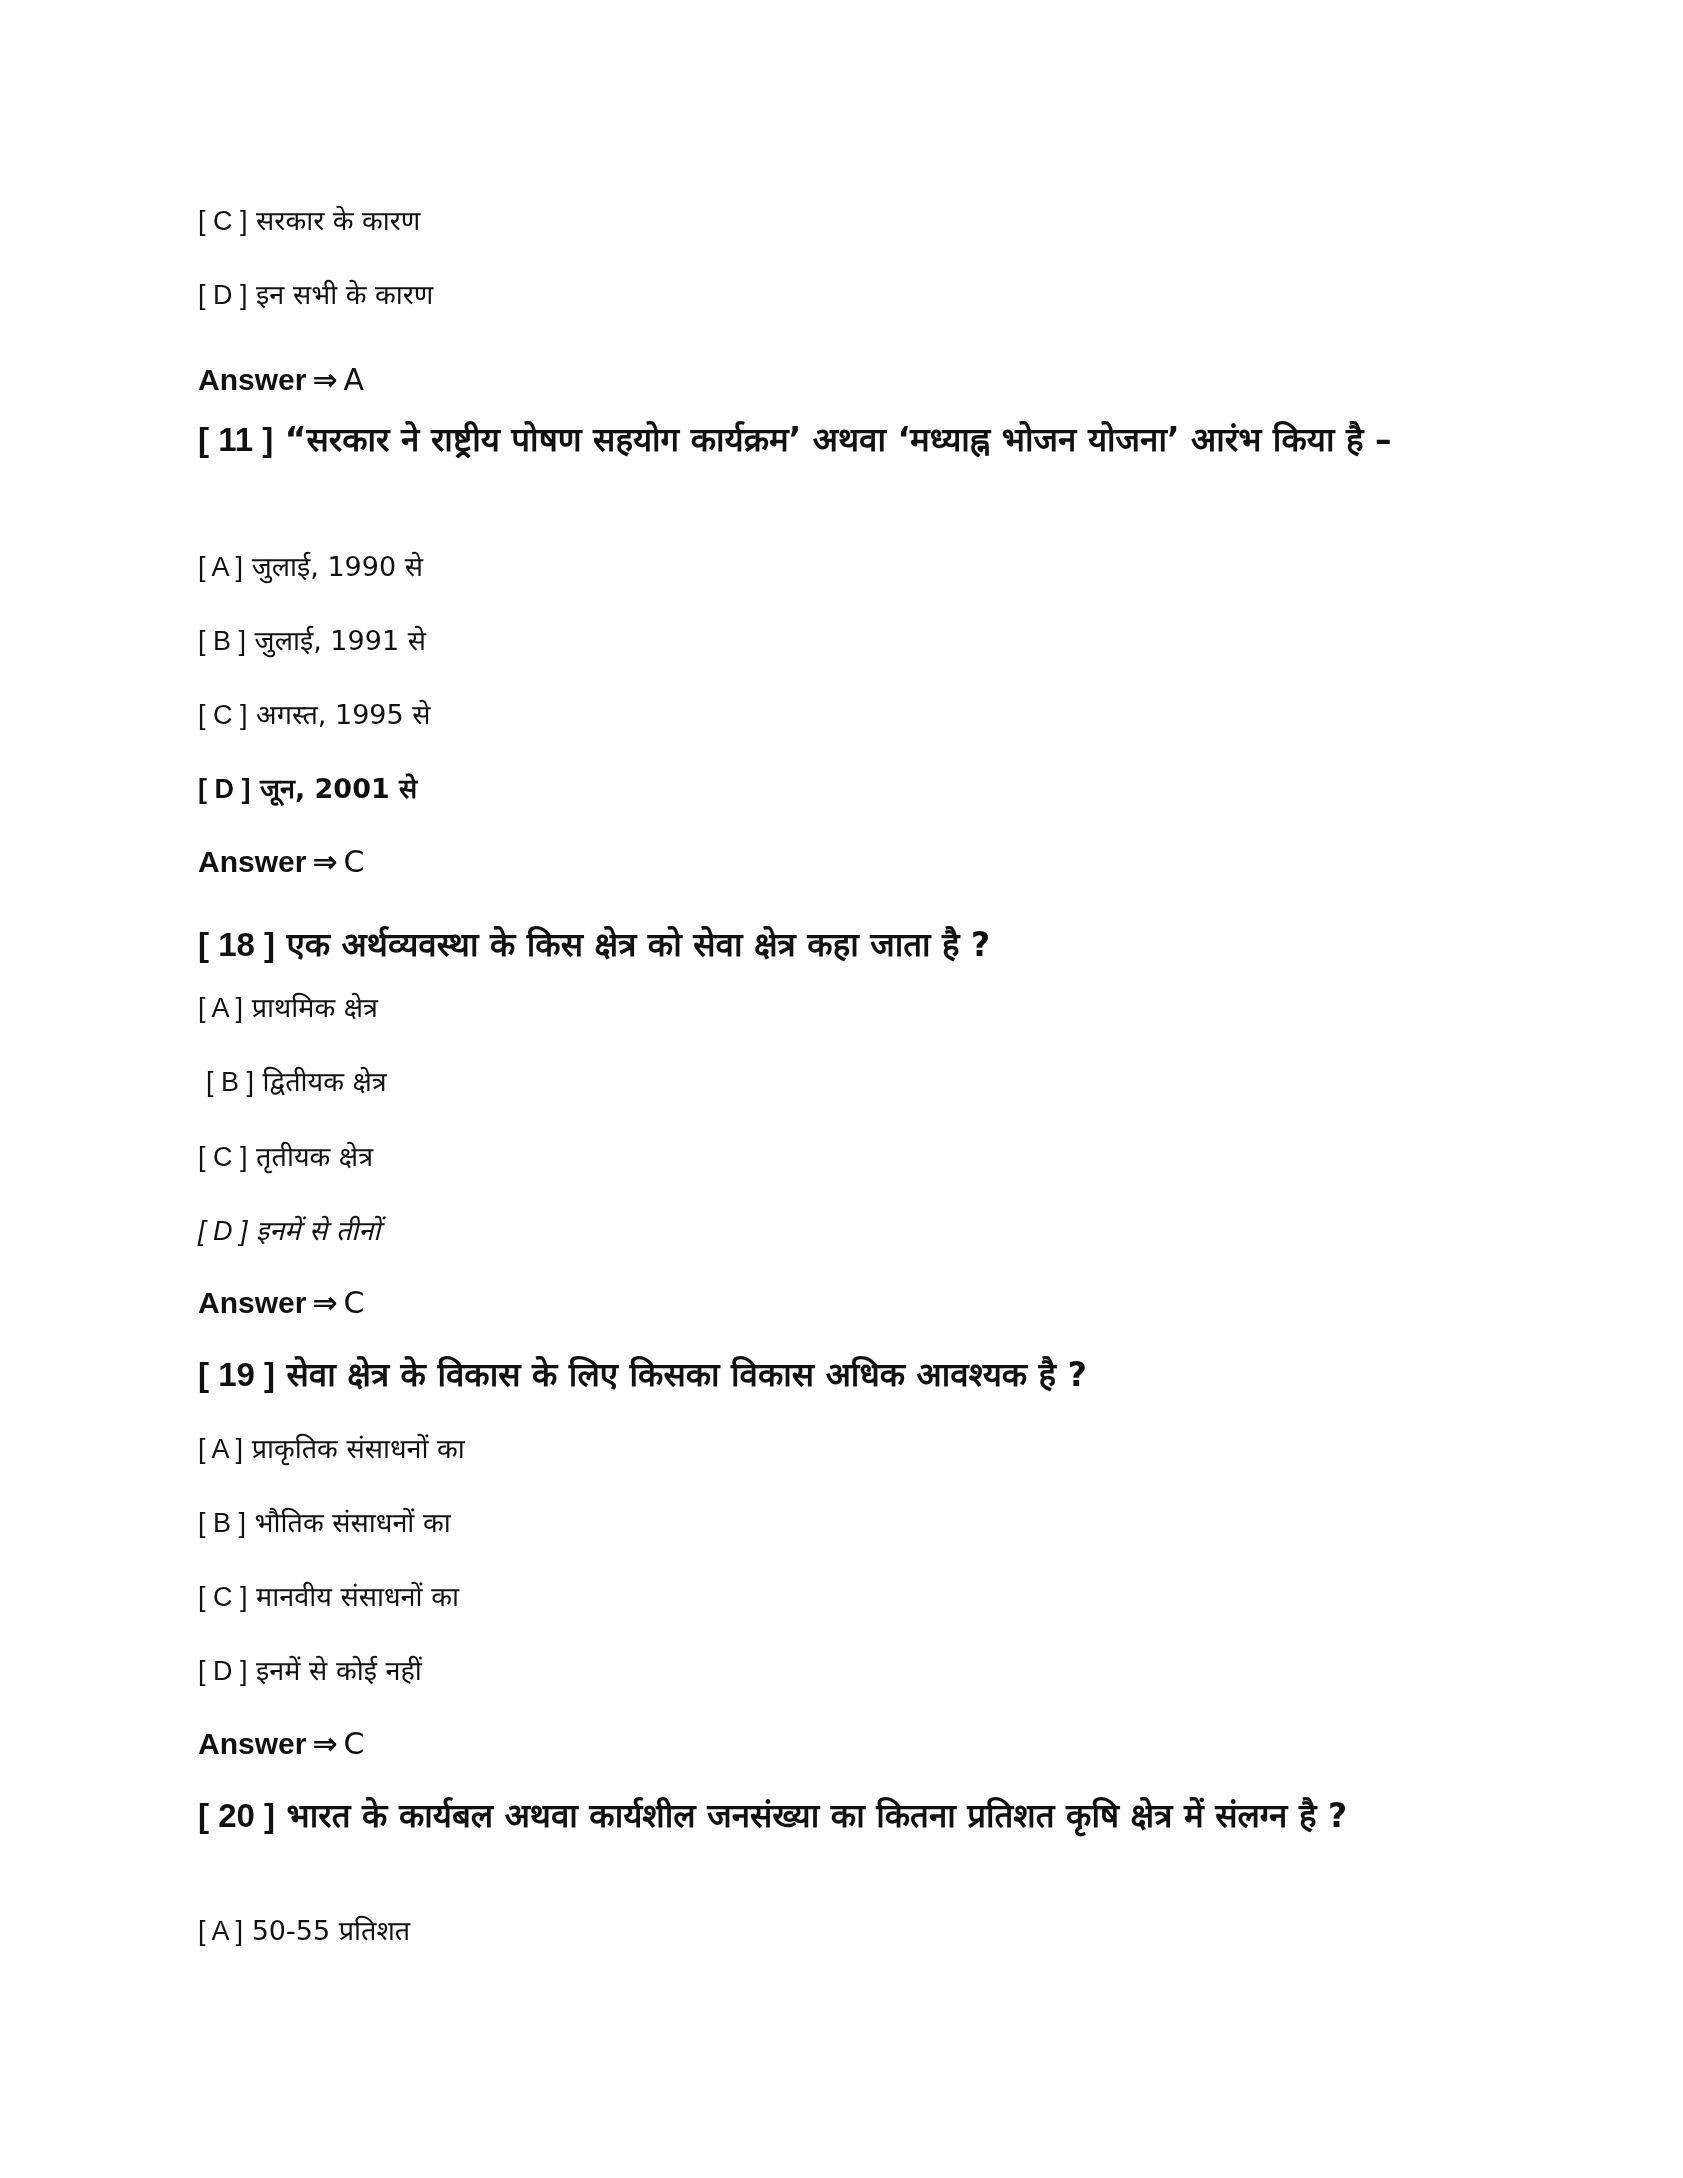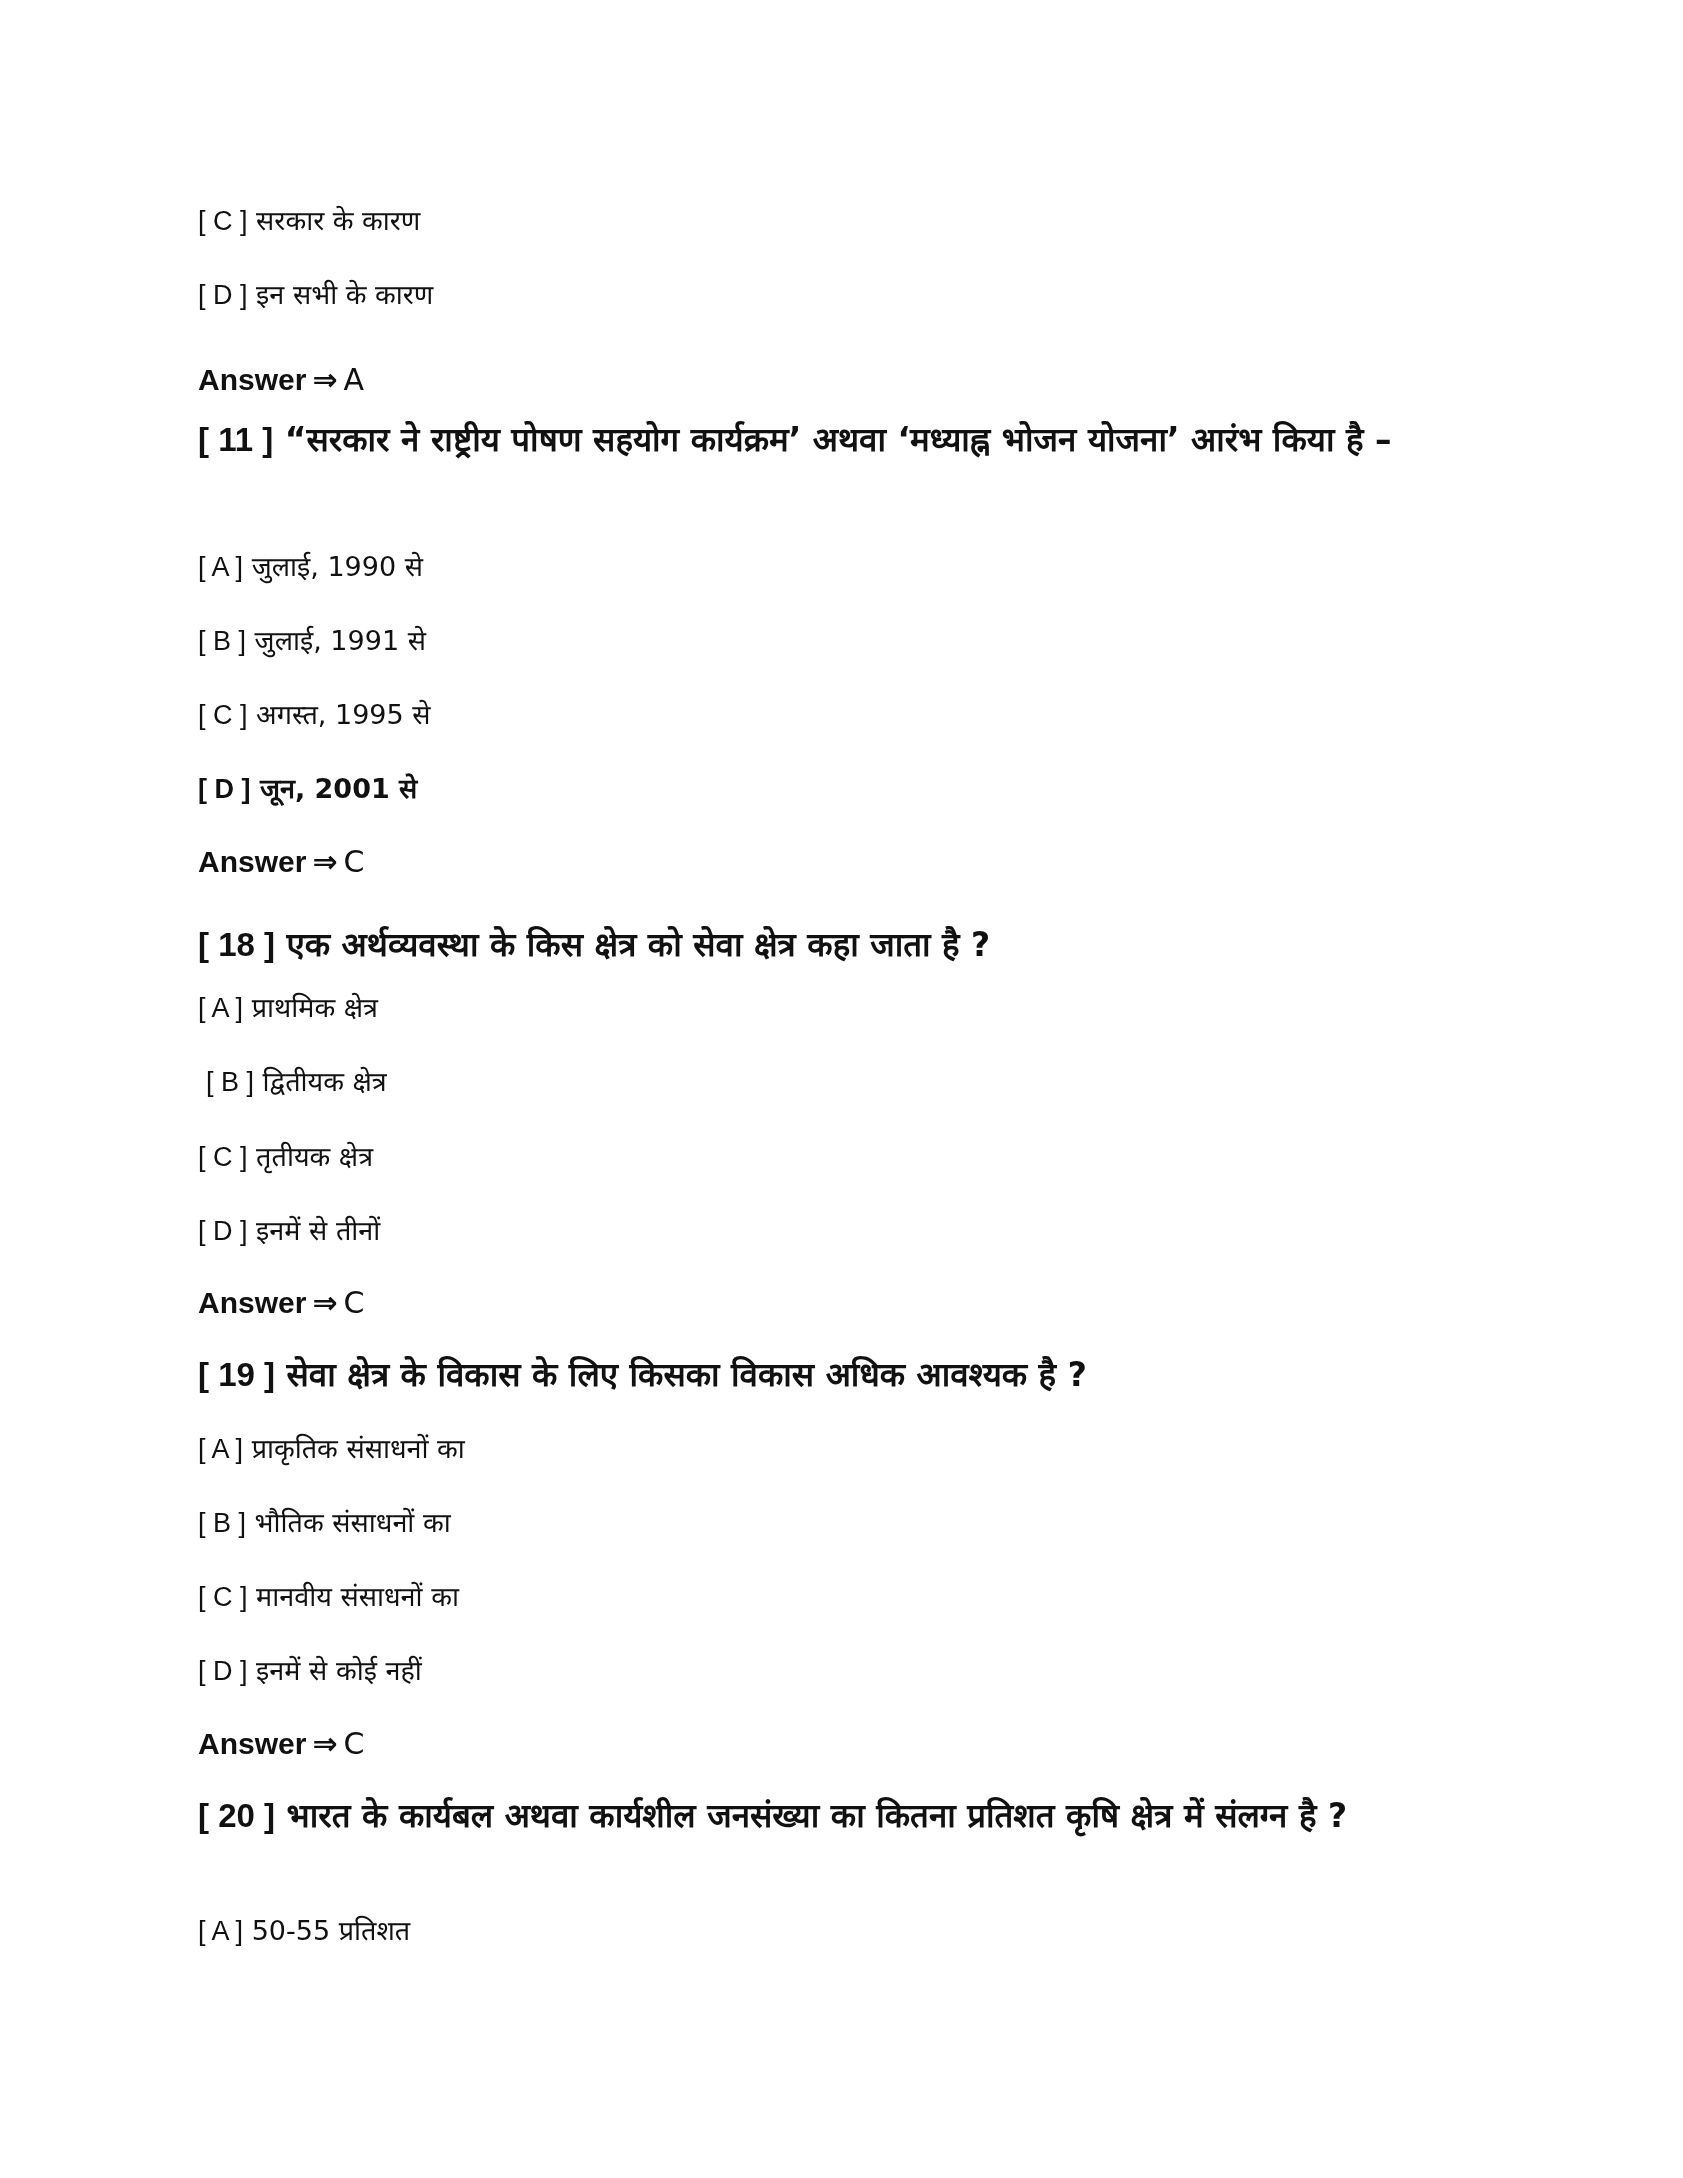--- a/index.html
+++ b/index.html
@@ -107,21 +107,21 @@
     <span>प्राथमिक क्षेत्र</span>
   </div>
   <div class="line option" style="top:1062px;margin-left:8px;">
     <span class="bracket">[ B ]</span>
     <span>द्वितीयक क्षेत्र</span>
   </div>
   <div class="line option" style="top:1137px;">
     <span class="bracket">[ C ]</span>
     <span>तृतीयक क्षेत्र</span>
   </div>
-  <div class="line option" style="top:1211px;">
+  <div class="line option" style="top:1211px;font-style:italic;">
     <span class="bracket">[ D ]</span>
     <span>इनमें से तीनों</span>
   </div>
   <div class="line answer" style="top:1283px;">
     <span class="answer-label">Answer</span><span class="arrow">⇒</span><span class="answer-value">C</span>
   </div>
 
   <div class="line question" style="top:1349px;">
     <span class="bracket">[ 19 ]</span>
     <span>सेवा क्षेत्र के विकास के लिए किसका विकास अधिक आवश्यक है ?</span>

